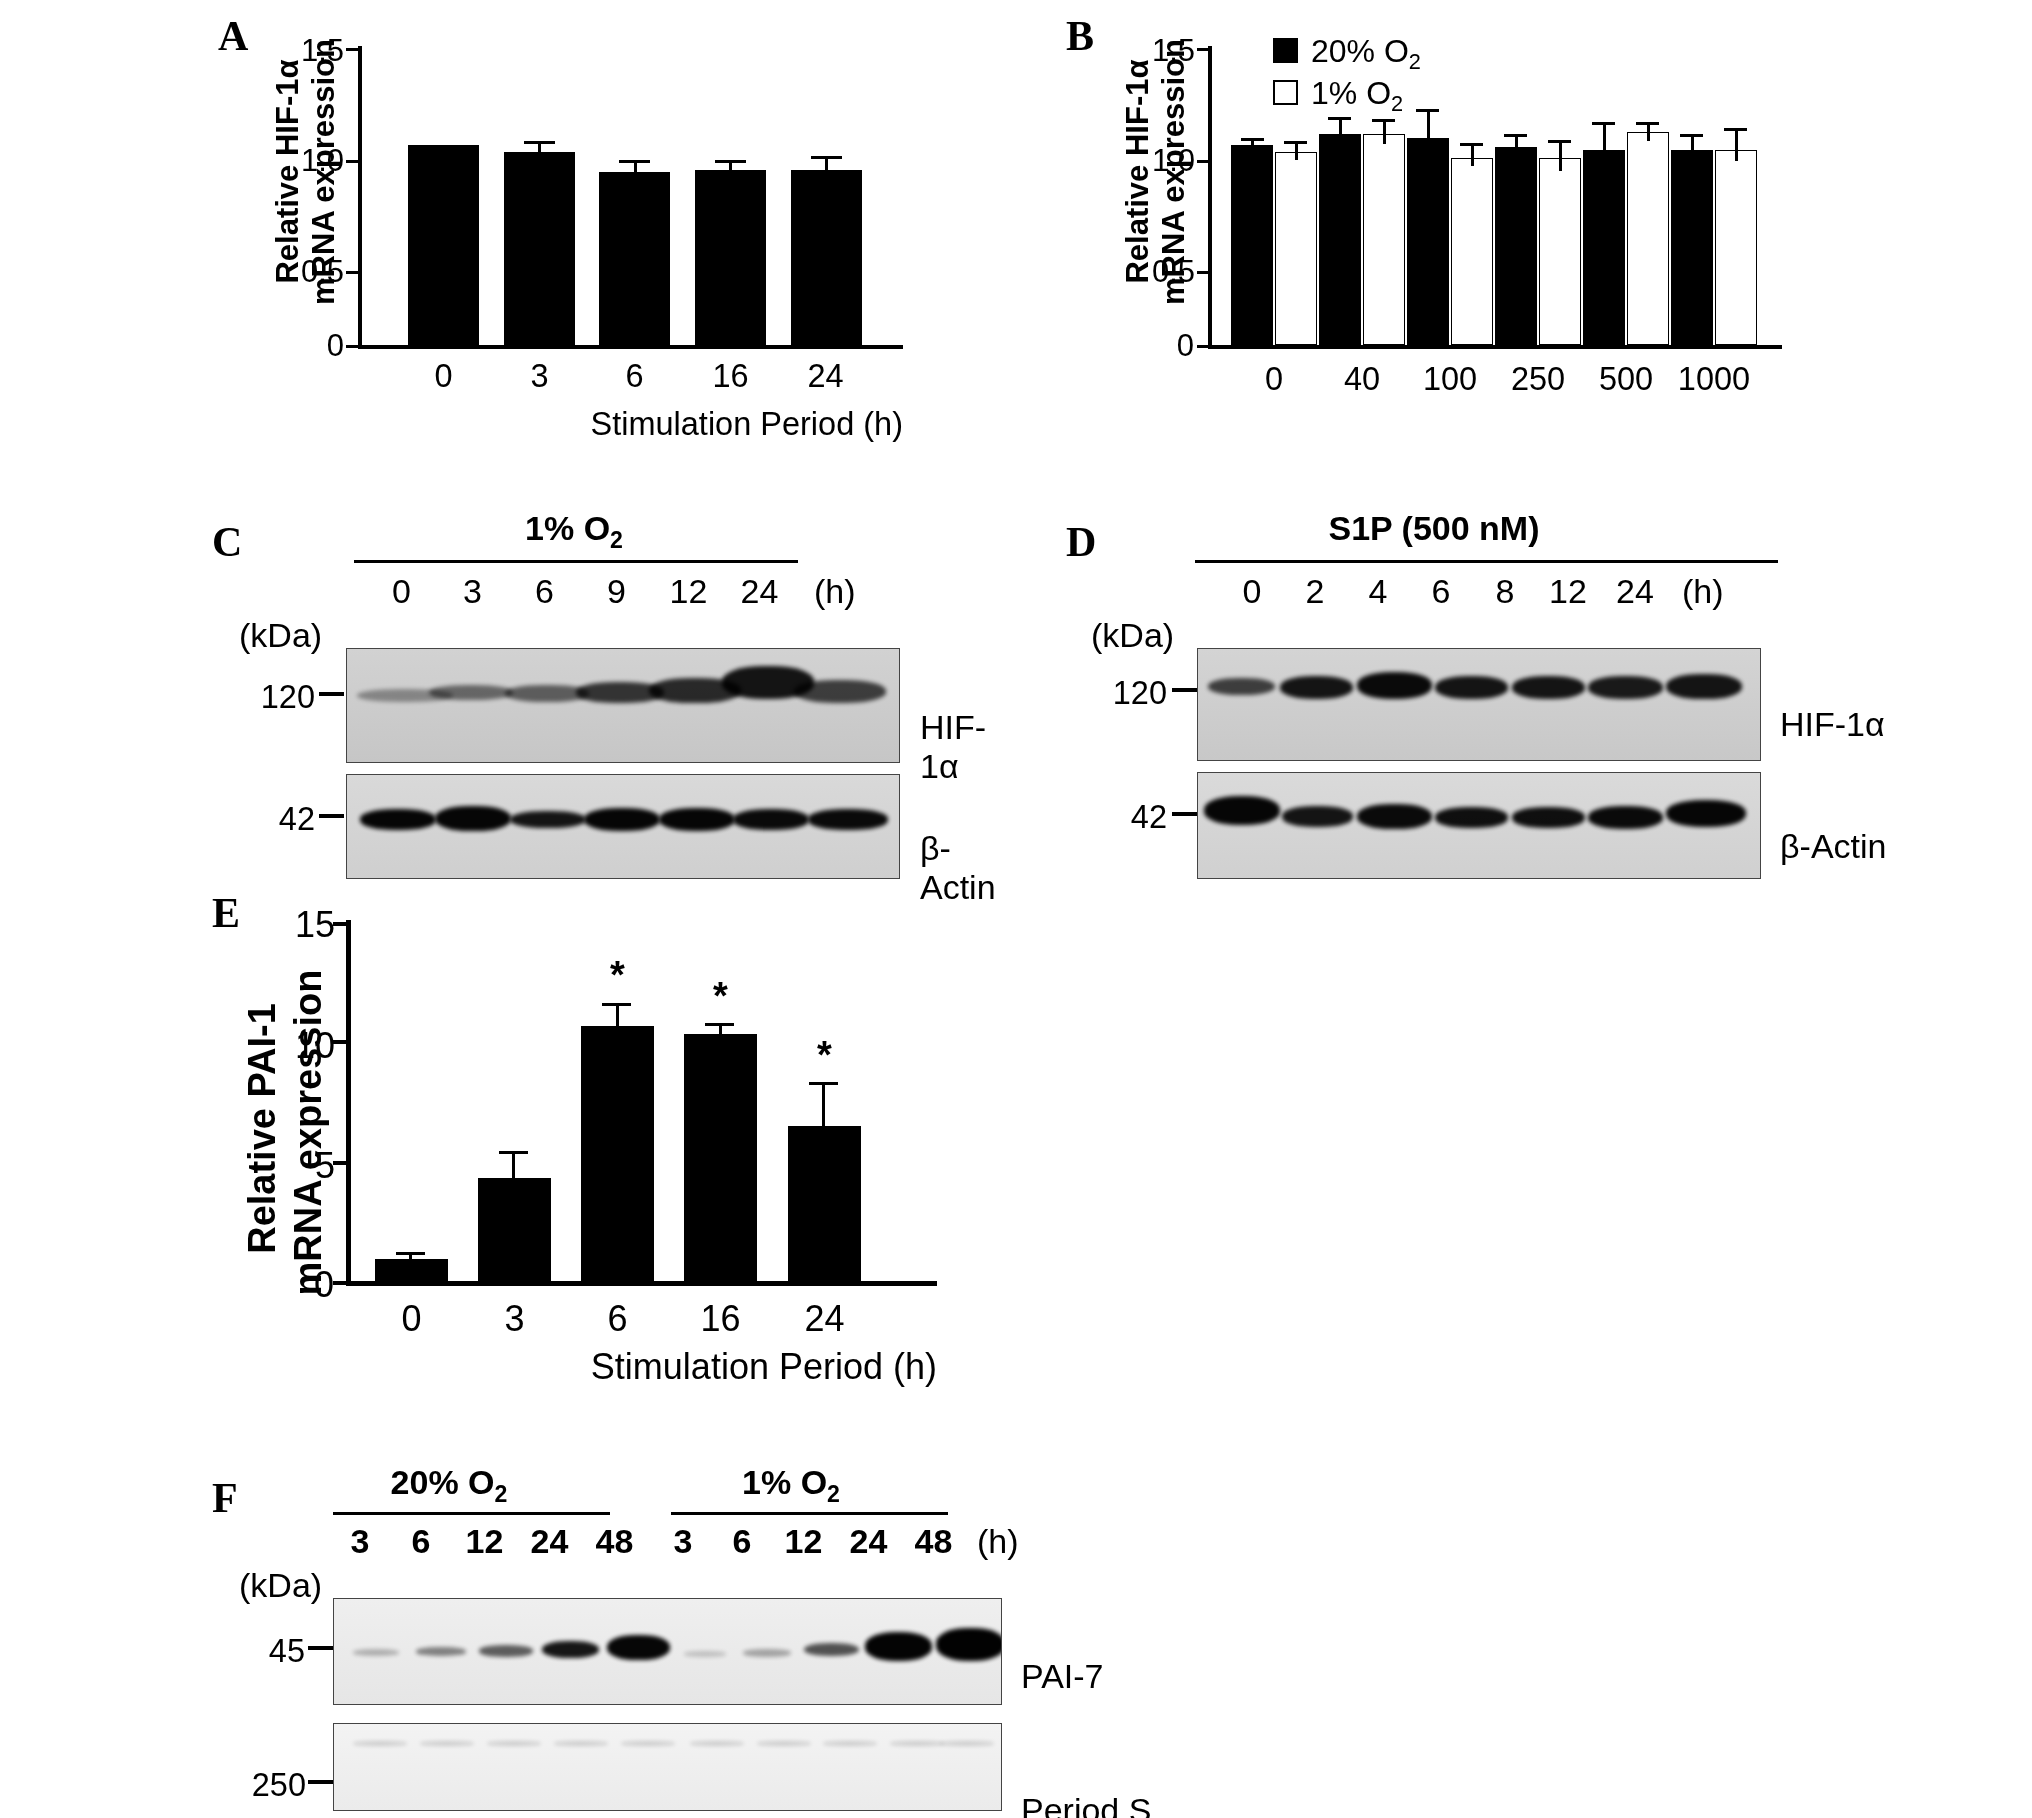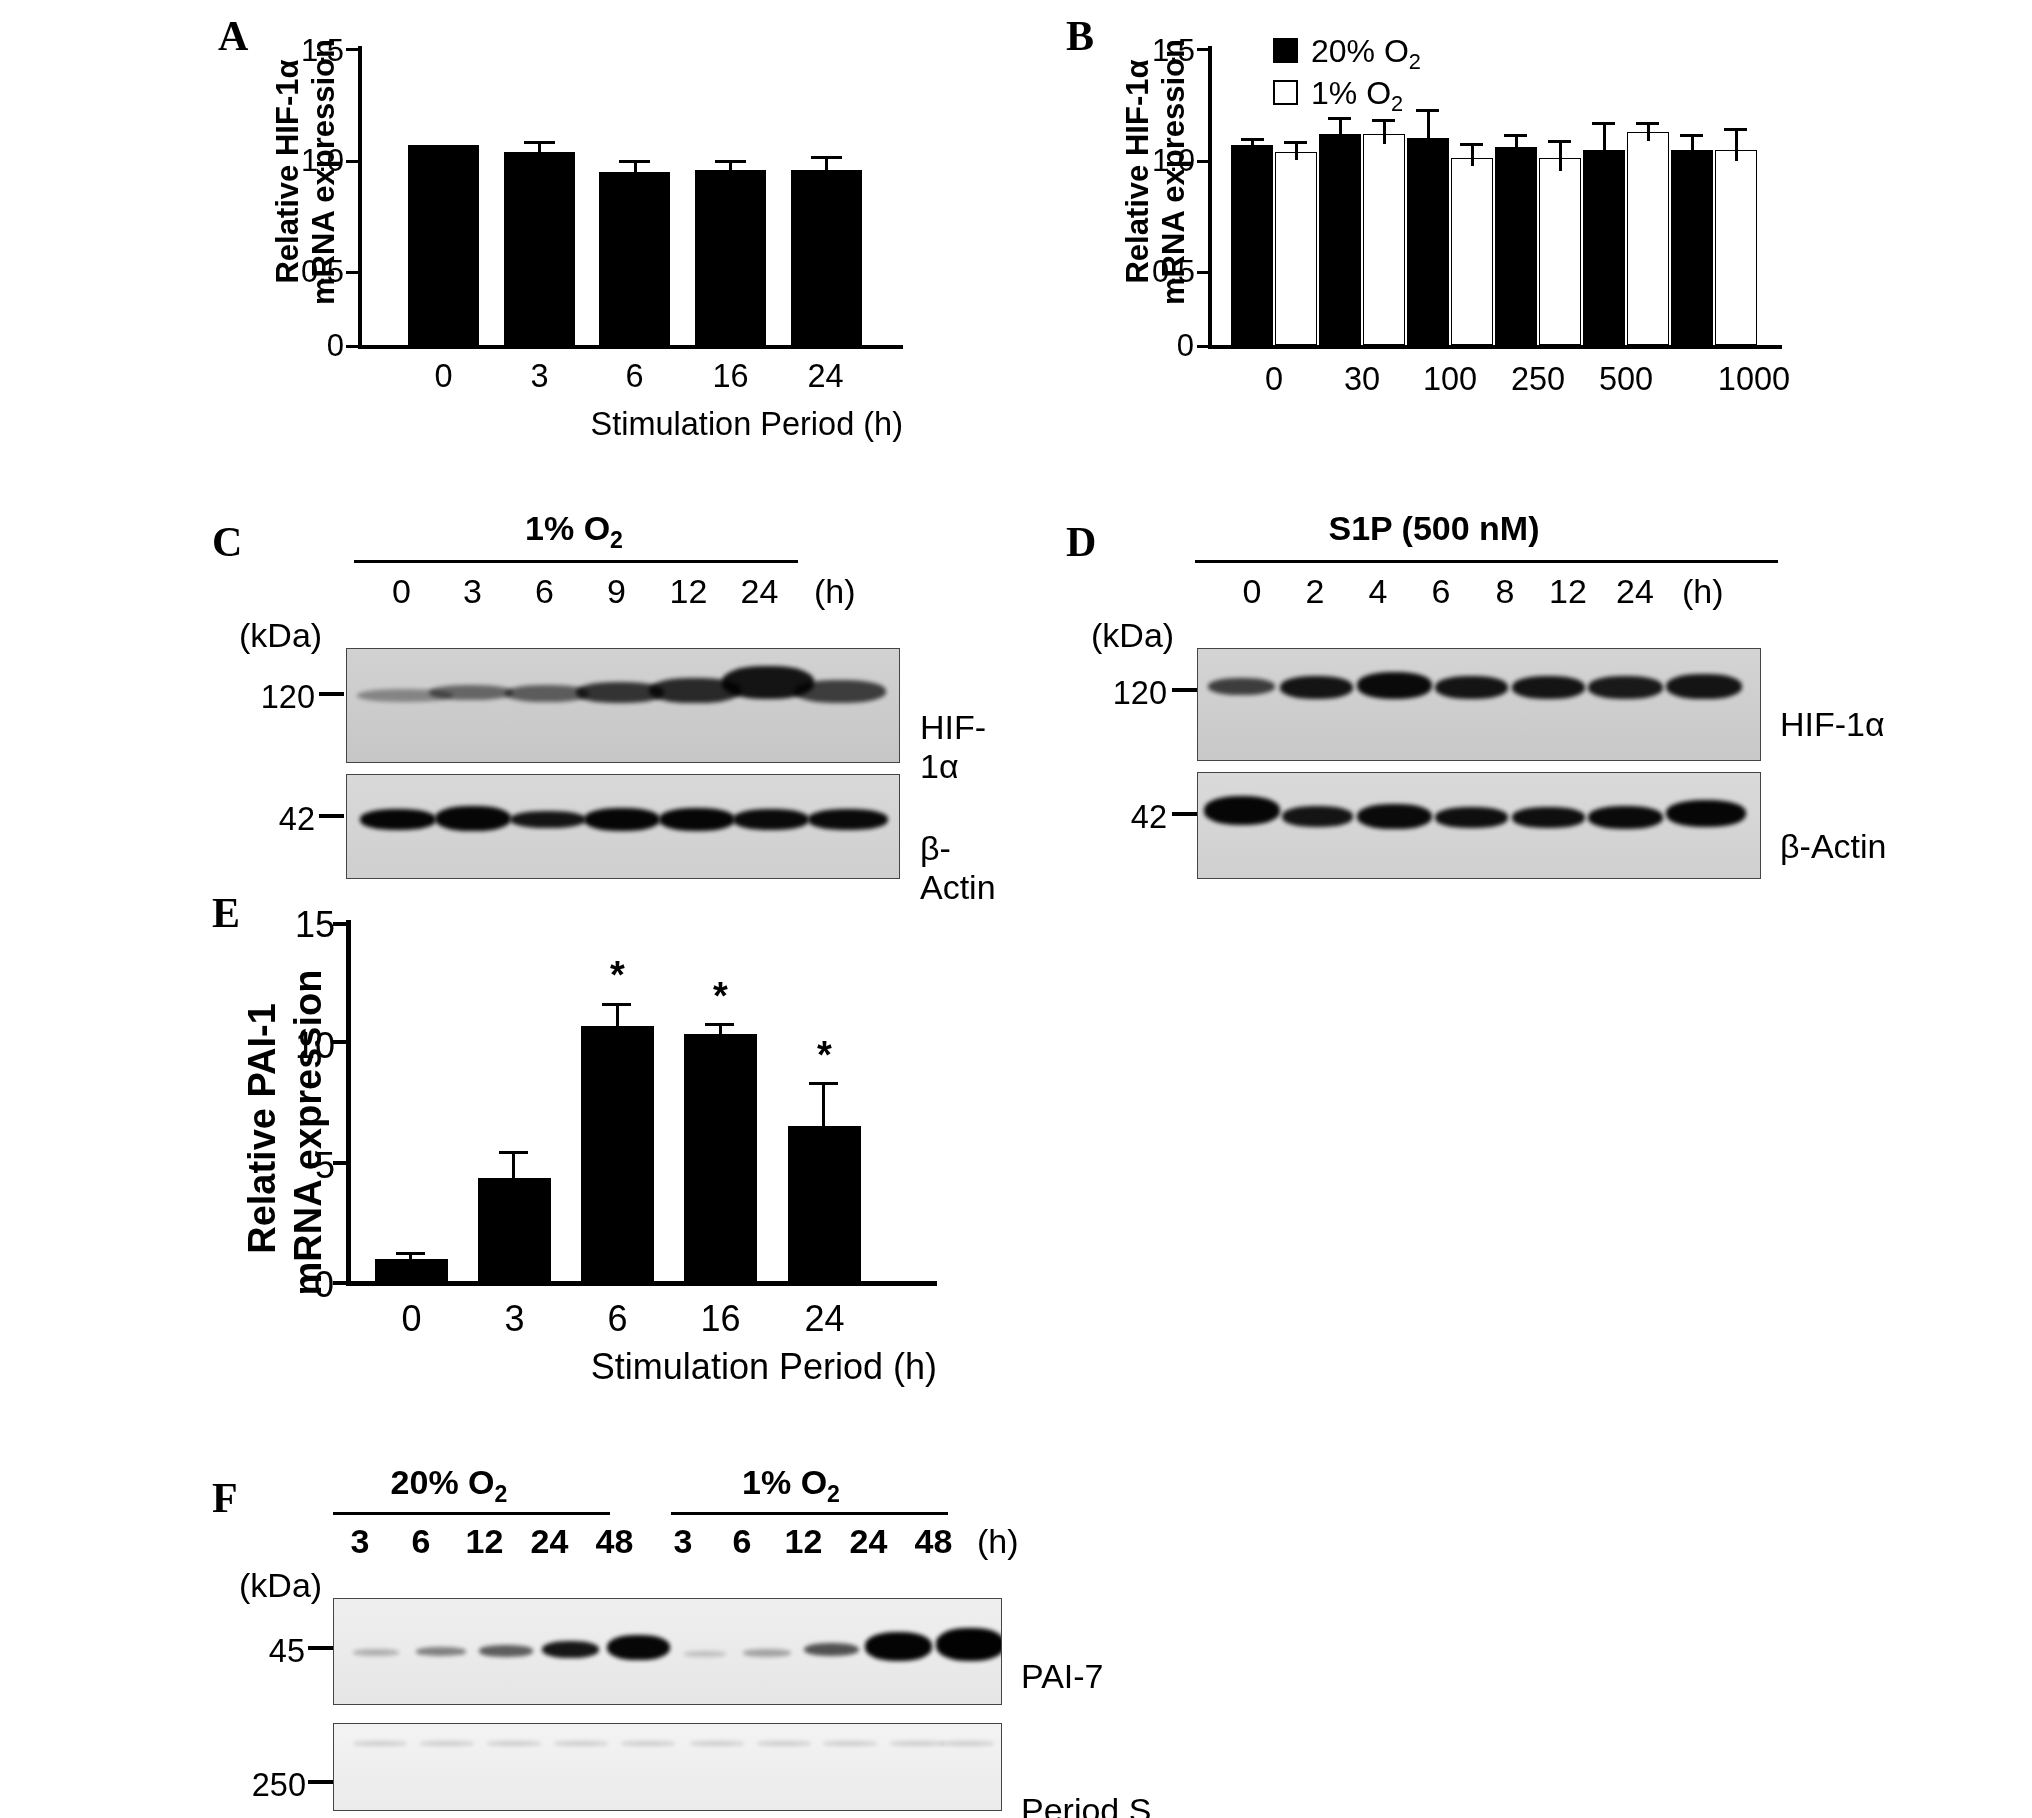--- a/index.html
+++ b/index.html
@@ -136,25 +136,25 @@
   <div class="errcap" style="left:623px;top:122px;width:23px;"></div>
 
   <div class="bar" style="left:658px;top:150px;width:42px;height:195px;"></div>
   <div class="err" style="left:678px;top:134px;height:27px;"></div>
   <div class="errcap" style="left:667px;top:134px;width:23px;"></div>
   <div class="bar open" style="left:702px;top:150px;width:42px;height:195px;"></div>
   <div class="err" style="left:722px;top:128px;height:32.5px;"></div>
   <div class="errcap" style="left:711px;top:128px;width:23px;"></div>
 
   <div class="xtl" style="left:218px;top:361px;width:86px;">0</div>
-  <div class="xtl" style="left:306px;top:361px;width:86px;">30</div>
+  <div class="xtl" style="left:306px;top:361px;width:86px;">40</div>
   <div class="xtl" style="left:394px;top:361px;width:86px;">100</div>
   <div class="xtl" style="left:482px;top:361px;width:86px;">250</div>
   <div class="xtl" style="left:570px;top:361px;width:86px;">500</div>
-  <div class="xtl" style="left:658px;top:361px;width:86px;margin-left:40px;">1000</div>
+  <div class="xtl" style="left:658px;top:361px;width:86px;">1000</div>
 
 </div>
 
 <div class="panel" style="left:0;top:497px;width:1013px;height:344px;">
   <div class="plabel" style="position:absolute;left:212px;top:21px;">C</div>
   <div class="blbl b" style="left:574px;top:11.5px;transform:translateX(-50%);"><span>1% O</span><sub>2</sub></div>
   <div class="hdrline" style="left:354px;top:63px;width:444px;"></div>
 
   <div class="lane" style="left:373px;top:75px;width:57px;">0</div>
   <div class="lane" style="left:444px;top:75px;width:57px;">3</div>

